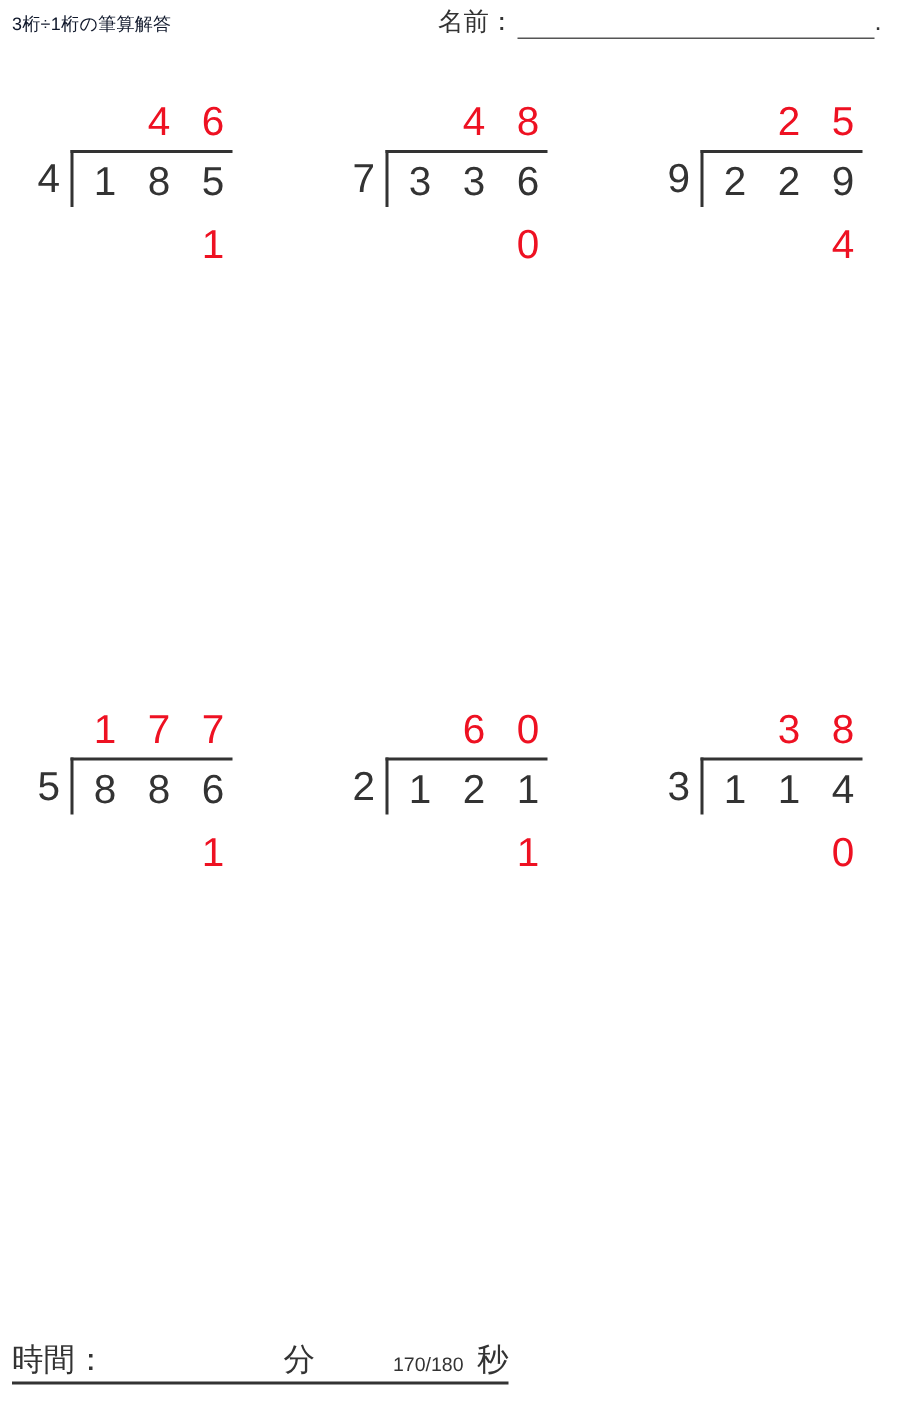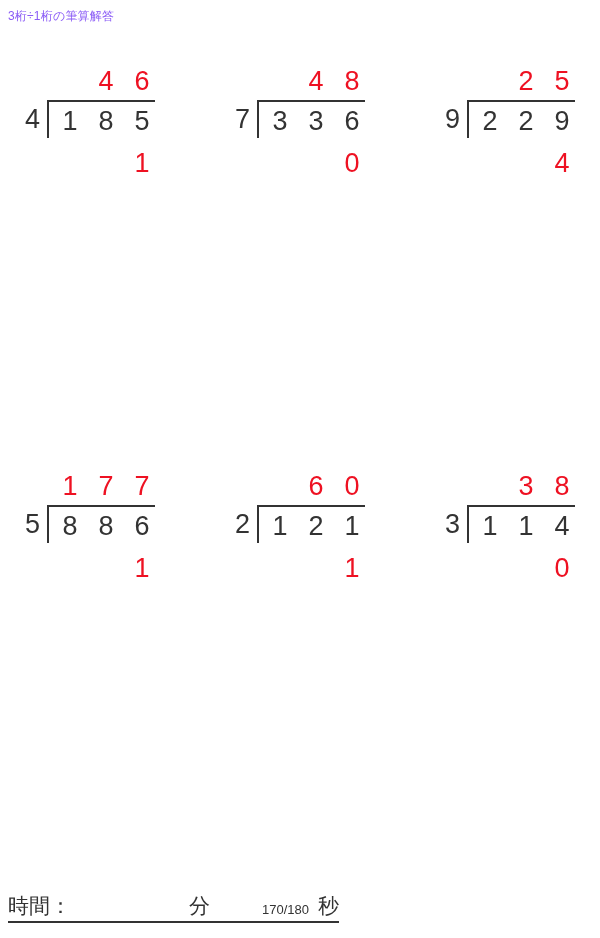--- a/index.html
+++ b/index.html
@@ -23,21 +23,21 @@
     left: 0;
     width: 600px;
     height: 44px;
   }
   #worksheet-title {
     position: absolute;
     left: 8px;
     top: 8px;
     font-size: 12px;
     letter-spacing: 0.2px;
-    color: #8b5cf6;
+    color: #0f172a;
     white-space: nowrap;
   }
   #name-field {
     position: absolute;
     left: 292px;
     top: 4px;
     display: flex;
     align-items: flex-end;
     white-space: nowrap;
   }
@@ -179,20 +179,25 @@
     color: #444444;
     white-space: nowrap;
   }
 </style>
 </head>
 <body>
 
 <div id="header">
   <div id="worksheet-title">3桁÷1桁の筆算解答</div>
 
+  <div id="name-field">
+    <span id="name-label">名前：</span>
+    <span id="name-blank"></span>
+    <span id="name-period">.</span>
+  </div>
 </div>
 
 <div id="problems">
     <div class="problem-row">
       <div class="problem col-0">
         <div class="divisor">4</div>
         <div class="bracket-v"></div>
         <div class="bracket-h"></div>
         <div class="digit pos-1 quotient-digit">4</div>
         <div class="digit pos-2 quotient-digit">6</div>

